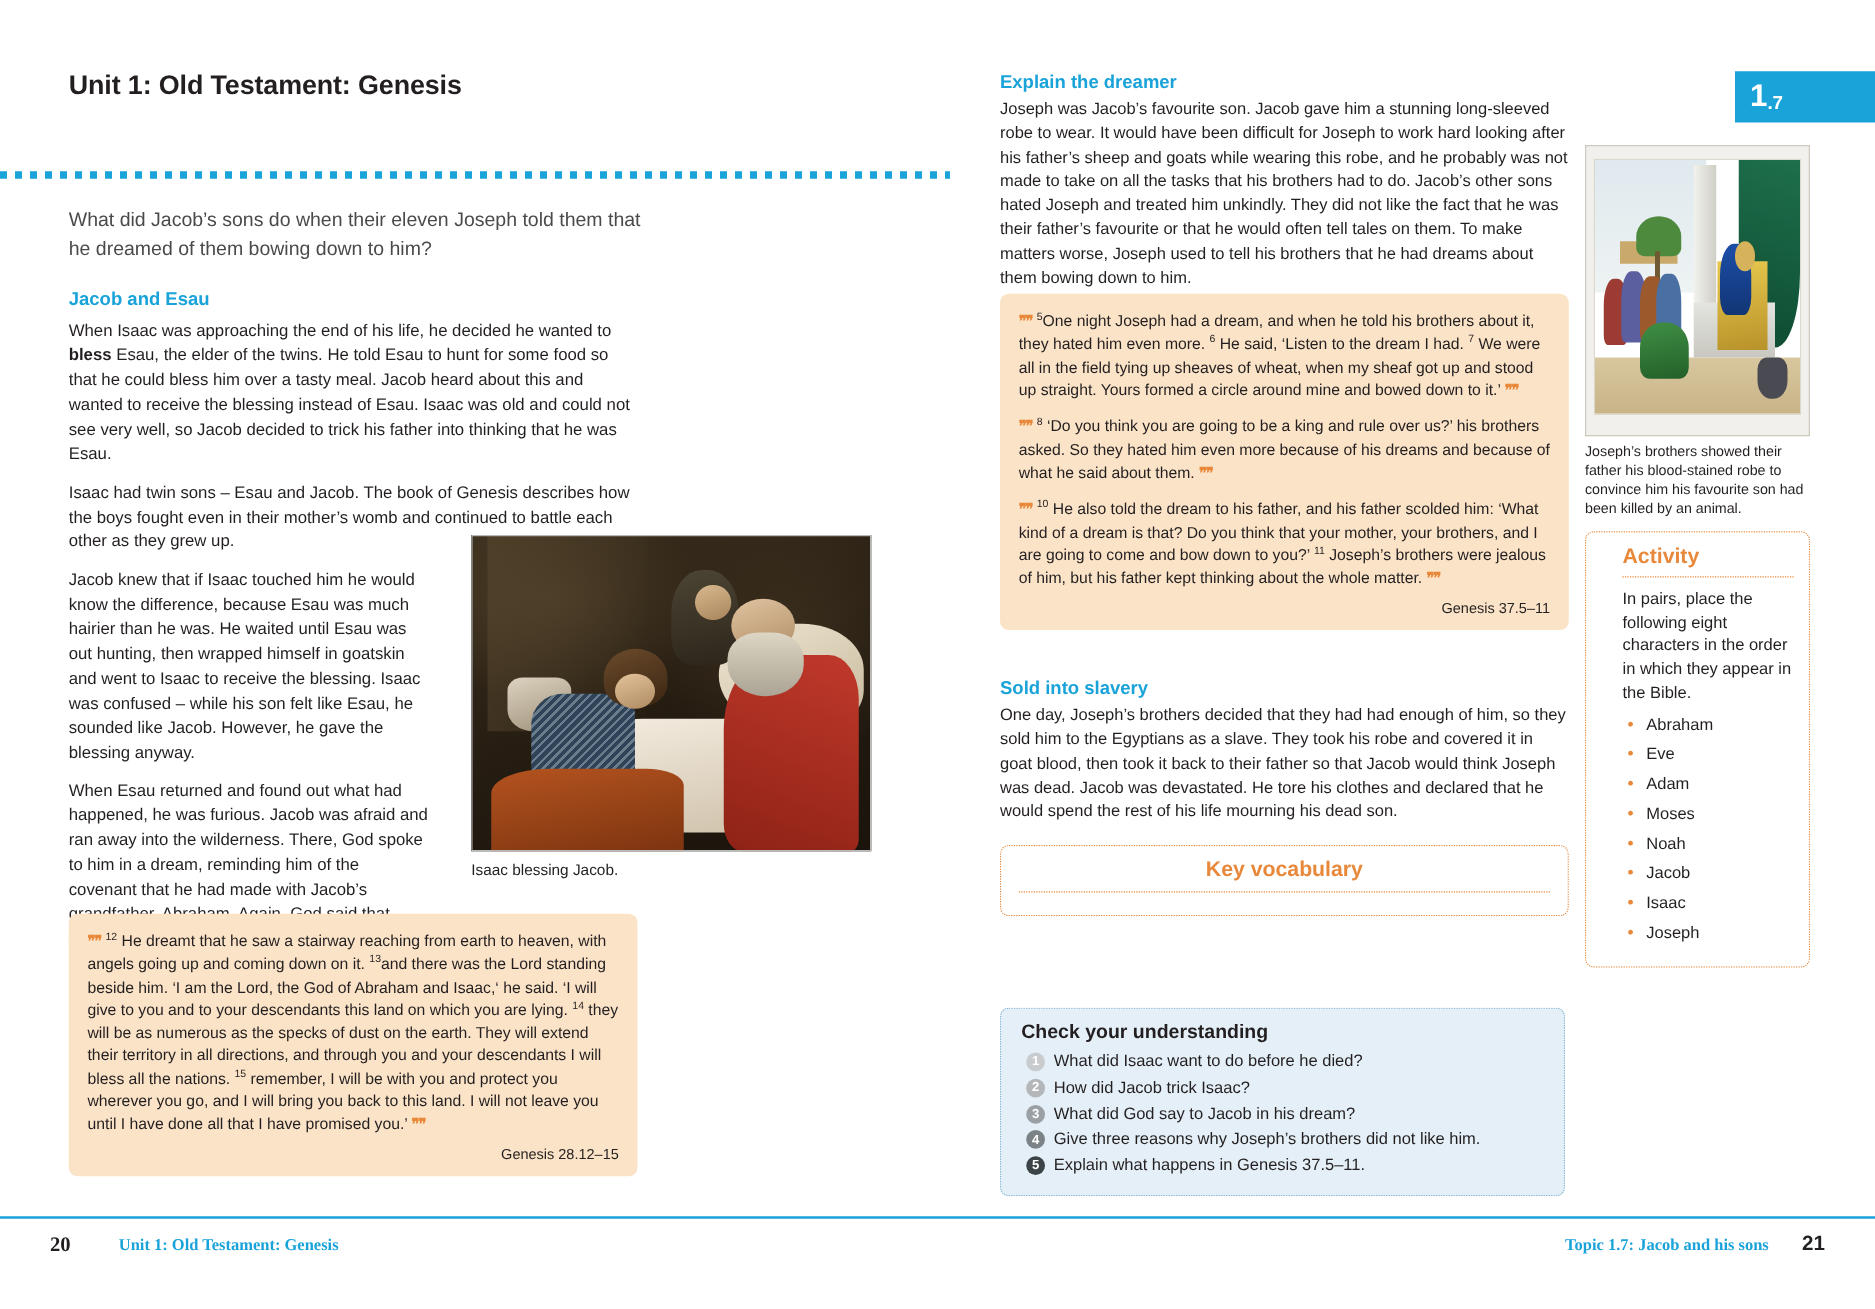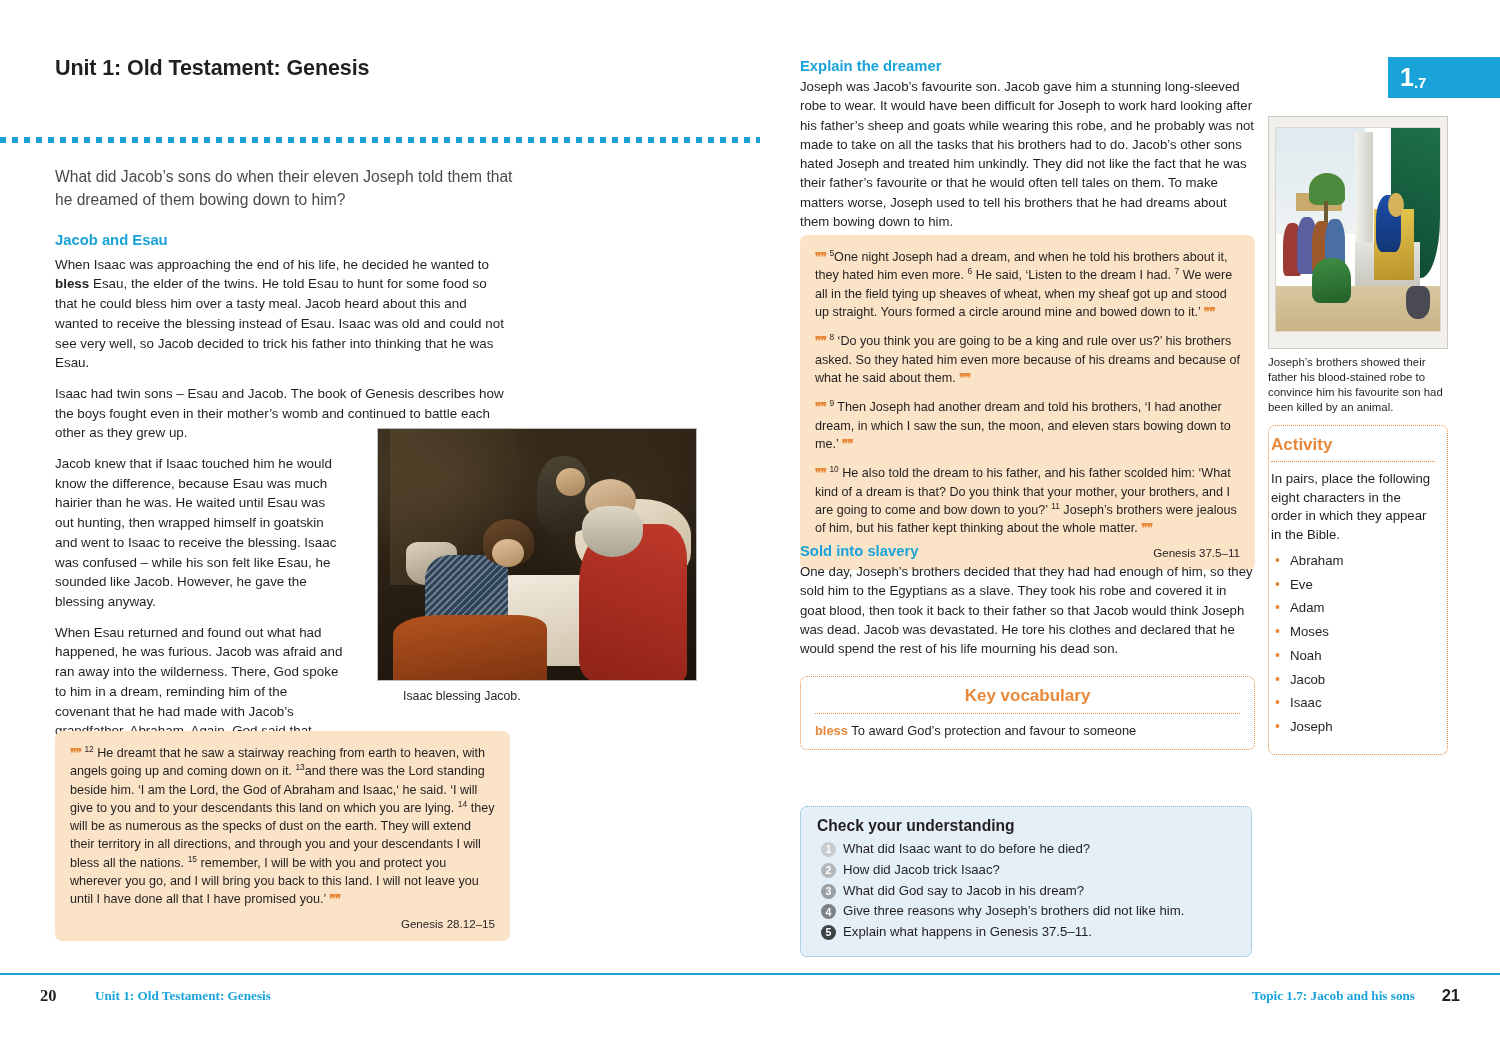--- a/index.html
+++ b/index.html
@@ -126,21 +126,21 @@
     background:linear-gradient(170deg,#b4531f,#7d3410);
   }
   .painting .pot {
     position:absolute; left:9%; top:45%; width:16%; height:17%;
     border-radius:24% 24% 40% 40%;
     background:linear-gradient(160deg,#ddd3c0,#9c8f78);
   }
   .painting .frame-line { position:absolute; inset:0; border:1px solid #b9b9b9; }
   .caption {
     margin-top:7px;
-    font-size:12.3px; line-height:1.35; color:#231f20;margin-left:26px;
+    font-size:12.3px; line-height:1.35; color:#231f20;
   }
 
   
   .quote-box {
     background:#fbe3c7;
     border-radius:7px;
     padding:13px 15px 11px 15px;
   }
   .quote-box p {
     margin:0 0 11px 0;
@@ -223,21 +223,21 @@
 
   .sidebar-caption {
     margin-top:6px;
     font-size:11.4px; line-height:1.33; color:#231f20;
   }
 
   #activity-box { top:425px; }
   .activity-box {
     border:1.6px dotted #e8883a;
     border-radius:7px;
-    padding:9px 12px 12px 2px;
+    padding:9px 12px 12px 29px;
   }
   .activity-title {
     font-size:17px; font-weight:bold; color:#e8883a;
     padding-bottom:6px;
     border-bottom:1.6px dotted #e8883a;
     margin-bottom:8px;
   }
   .activity-intro { font-size:13.2px; line-height:1.42; color:#231f20; margin-bottom:7px; }
   .activity-list { list-style:none; margin:0; padding:0; }
   .activity-list li {
@@ -356,40 +356,35 @@
     <div class="r-head">Explain the dreamer</div>
     <div class="r-body">
         <p>Joseph was Jacob’s favourite son. Jacob gave him a stunning long-sleeved robe to wear. It would have been difficult for Joseph to work hard looking after his father’s sheep and goats while wearing this robe, and he probably was not made to take on all the tasks that his brothers had to do. Jacob’s other sons hated Joseph and treated him unkindly. They did not like the fact that he was their father’s favourite or that he would often tell tales on them. To make matters worse, Joseph used to tell his brothers that he had dreams about them bowing down to him.</p>
       </div>
   </div>
 
   <div class="r-col" id="quote-right">
     <div class="quote-box">
       <p><span class="qmark">❞❞</span> <sup>5</sup>One night Joseph had a dream, and when he told his brothers about it, they hated him even more. <sup>6</sup> He said, ‘Listen to the dream I had. <sup>7</sup> We were all in the field tying up sheaves of wheat, when my sheaf got up and stood up straight. Yours formed a circle around mine and bowed down to it.’ <span class="qmark">❞❞</span></p>
       <p><span class="qmark">❞❞</span> <sup>8</sup> ‘Do you think you are going to be a king and rule over us?’ his brothers asked. So they hated him even more because of his dreams and because of what he said about them. <span class="qmark">❞❞</span></p>
-      <p><span class="qmark">❞❞</span> <sup>9</sup> Then Joseph had another dream and told his brothers, ‘I had another dream, in which I saw the sun, the moon, and eleven stars bowing down to me.’ <span class="qmark">❞❞</span></p>
       <p><span class="qmark">❞❞</span> <sup>10</sup> He also told the dream to his father, and his father scolded him: ‘What kind of a dream is that? Do you think that your mother, your brothers, and I are going to come and bow down to you?’ <sup>11</sup> Joseph’s brothers were jealous of him, but his father kept thinking about the whole matter. <span class="qmark">❞❞</span></p>
       <div class="ref">Genesis 37.5–11</div>
     </div>
   </div>
 
   <div class="r-col" id="sold-slavery">
     <div class="r-head">Sold into slavery</div>
     <div class="r-body">
         <p>One day, Joseph’s brothers decided that they had had enough of him, so they sold him to the Egyptians as a slave. They took his robe and covered it in goat blood, then took it back to their father so that Jacob would think Joseph was dead. Jacob was devastated. He tore his clothes and declared that he would spend the rest of his life mourning his dead son.</p>
       </div>
   </div>
 
   <div class="r-col" id="key-vocab-box">
     <div class="vocab-box">
       <div class="vocab-title">Key vocabulary</div>
-      <div class="vocab-row">
-        <span class="vocab-term">bless</span>
-        <span>To award God’s protection and favour to someone</span>
-      </div>
     </div>
   </div>
 
   <div class="sidebar" id="sidebar-figure">
     <div class="engraving">
       <div class="plate">
         <div class="sky"></div>
         <div class="fort"></div>
         <div class="palm"></div>
         <div class="palmtrunk"></div>

